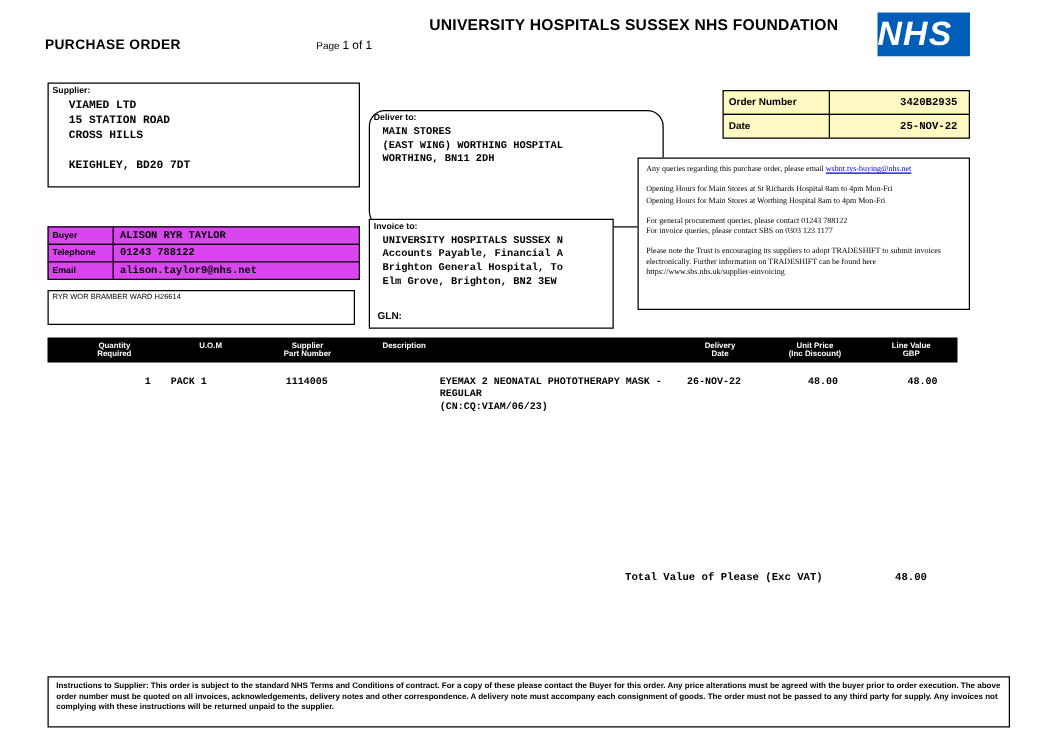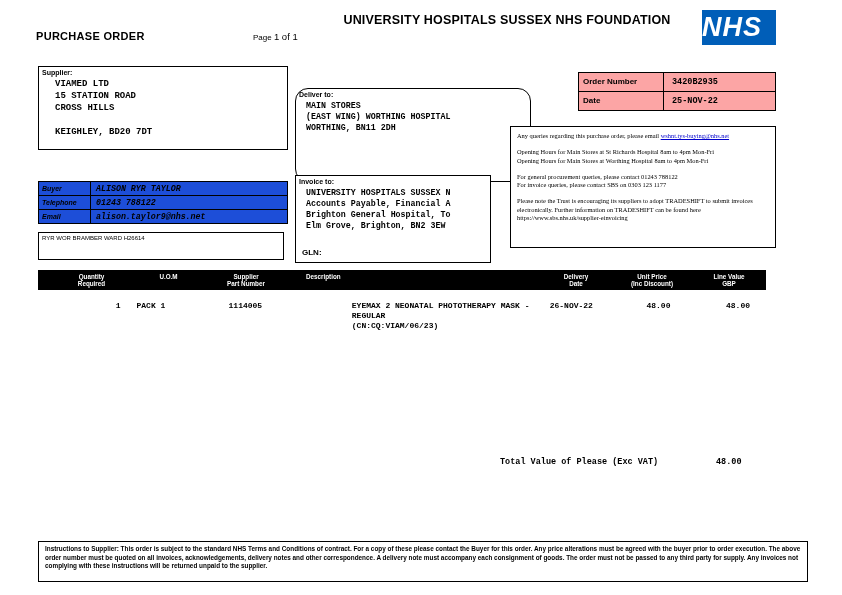--- a/index.html
+++ b/index.html
@@ -28,35 +28,35 @@
   .supplier-box { left:38px; top:66px; width:250px; height:84px; }
   .supplier-content { margin:2px 0 0 16px; font-size:9px; line-height:12px; }
   .supplier-content .mline { min-height:12px; }
 
   
   .deliver-box { left:295px; top:88px; width:236px; height:94px;border-radius:13px; }
   .deliver-content { margin:2px 0 0 10px; font-size:8.3px; line-height:11px; }
 
   
   .order-table { left:578px; top:72px; width:198px; }
-  .ot-row { display:flex; border:1px solid #000; height:20px; margin-top:-1px; background:#fca5a5; }
+  .ot-row { display:flex; border:1px solid #000; height:20px; margin-top:-1px; background:#fef9c3;gap:48px; }
   .ot-row:first-child { margin-top:0; }
   .ot-label { width:85px; border-right:1px solid #000; font-size:8px; font-weight:bold; padding:4px 0 0 4px; }
   .ot-value { flex:1; font-size:8.5px; padding:4px 0 0 8px; }
 
   
   .queries-box { left:510px; top:126px; width:266px; height:122px; font-family:"Liberation Serif",serif;
     font-size:6.4px; line-height:8.3px; padding:5px 6px; }
   .qp { margin-bottom:8px; }
   .qp:last-child { margin-bottom:0; }
   .link { color:#0000CC; text-decoration:underline; cursor:pointer; }
 
   
   .buyer-table { left:38px; top:181px; width:250px; }
-  .bt-row { display:flex; border:1px solid #000; height:15px; margin-top:-1px; background:#1d4ed8;font-style:italic; }
+  .bt-row { display:flex; border:1px solid #000; height:15px; margin-top:-1px; background:#d946ef; }
   .bt-row:first-child { margin-top:0; }
   .bt-label { width:52px; border-right:1px solid #000; font-size:7px; font-weight:bold; padding:3px 0 0 3px; }
   .bt-value { flex:1; font-size:8.3px; padding:2px 0 0 5px; }
 
   
   .ref-box { left:38px; top:232px; width:246px; height:28px; }
   .ref-text { font-size:6px; padding:2px 0 0 3px; }
 
   
   .invoice-box { left:295px; top:175px; width:196px; height:88px; }

